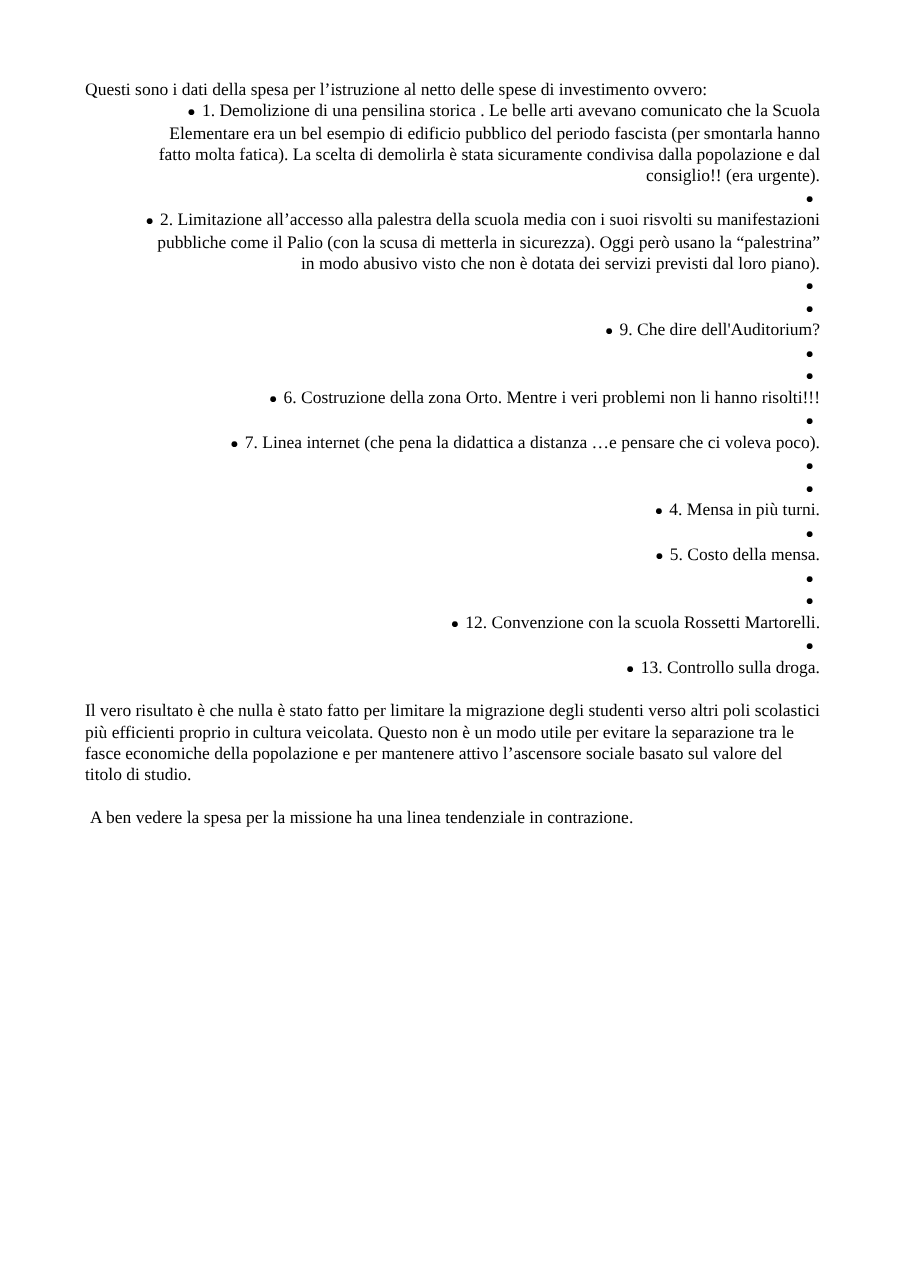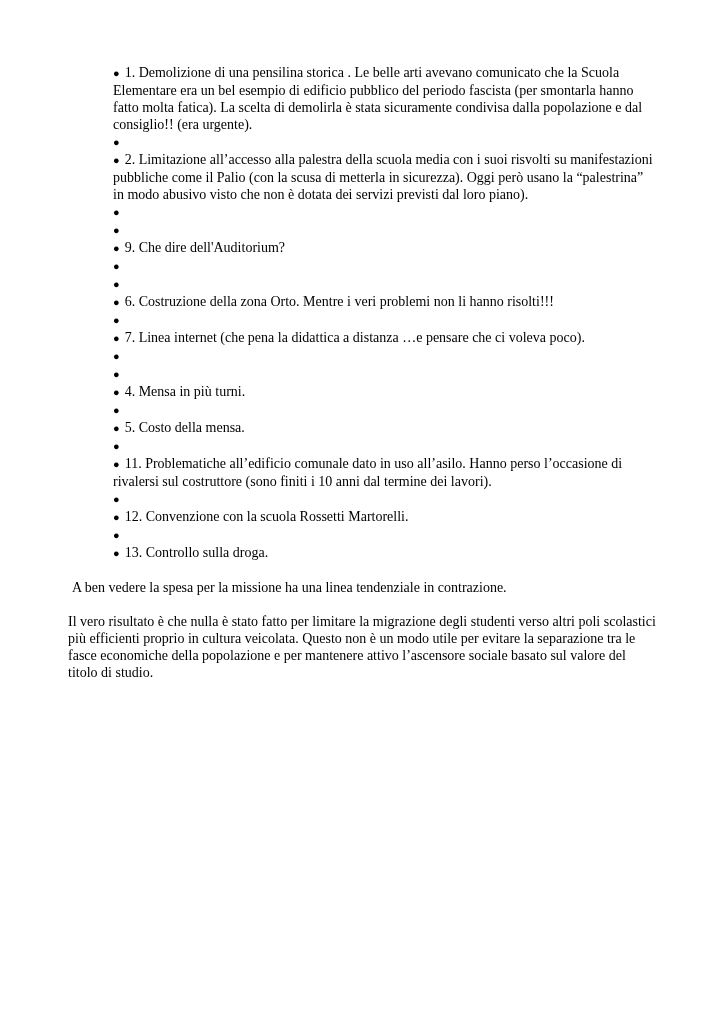--- a/index.html
+++ b/index.html
@@ -11,56 +11,56 @@
     background: #ffffff;
     padding: 64px 68px 0 68px;
     font-family: "Liberation Serif", "DejaVu Serif", serif;
     font-size: 14px;
     line-height: 17px;
     color: #000000;
     overflow: hidden;
   }
   .intro { margin: 0; }
   .list { margin: 0 0 0 45px; }
-  .li { margin: 0; }
+  .li { margin: 0; text-align: right; }
   .blt {
     font-size: 11px;
     margin-right: 5px;
   }
   .para { margin: 17px 0 0 0; }
   .closing { padding-left: 4px; }
 </style>
 </head>
 <body>
 
 <div class="page">
 
+  <p class="intro">Questi sono i dati della spesa per l’istruzione al netto delle spese di investimento ovvero:</p>
 
   <div class="list">
     <div class="li"><span class="blt">●</span><span>1. Demolizione di una pensilina storica . Le belle arti avevano comunicato che la Scuola Elementare era un bel esempio di edificio pubblico del periodo fascista (per smontarla hanno fatto molta fatica). La scelta di demolirla è stata sicuramente condivisa dalla popolazione e dal consiglio!! (era urgente).</span></div>
     <div class="li"><span class="blt">●</span><span></span></div>
     <div class="li"><span class="blt">●</span><span>2. Limitazione all’accesso alla palestra della scuola media con i suoi risvolti su manifestazioni pubbliche come il Palio (con la scusa di metterla in sicurezza). Oggi però usano la “palestrina” in modo abusivo visto che non è dotata dei servizi previsti dal loro piano).</span></div>
     <div class="li"><span class="blt">●</span><span></span></div>
     <div class="li"><span class="blt">●</span><span></span></div>
     <div class="li"><span class="blt">●</span><span>9. Che dire dell'Auditorium?</span></div>
     <div class="li"><span class="blt">●</span><span></span></div>
     <div class="li"><span class="blt">●</span><span></span></div>
     <div class="li"><span class="blt">●</span><span>6. Costruzione della zona Orto. Mentre i veri problemi non li hanno risolti!!!</span></div>
     <div class="li"><span class="blt">●</span><span></span></div>
     <div class="li"><span class="blt">●</span><span>7. Linea internet (che pena la didattica a distanza …e pensare che ci voleva poco).</span></div>
     <div class="li"><span class="blt">●</span><span></span></div>
     <div class="li"><span class="blt">●</span><span></span></div>
     <div class="li"><span class="blt">●</span><span>4. Mensa in più turni.</span></div>
     <div class="li"><span class="blt">●</span><span></span></div>
     <div class="li"><span class="blt">●</span><span>5. Costo della mensa.</span></div>
     <div class="li"><span class="blt">●</span><span></span></div>
-    <div class="li"><span class="blt">●</span><span>11. Problematiche all’edificio comunale dato in uso all’asilo. Hanno perso l’occasione di rivalersi sul costruttore (sono finiti i 10 anni dal termine dei lavori).</span></div>
     <div class="li"><span class="blt">●</span><span></span></div>
     <div class="li"><span class="blt">●</span><span>12. Convenzione con la scuola Rossetti Martorelli.</span></div>
     <div class="li"><span class="blt">●</span><span></span></div>
     <div class="li"><span class="blt">●</span><span>13. Controllo sulla droga.</span></div>
   </div>
 
+  <p class="para">Il vero risultato è che nulla è stato fatto per limitare la migrazione degli studenti verso altri poli scolastici più efficienti proprio in cultura veicolata. Questo non è un modo utile per evitare la separazione tra le fasce economiche della popolazione e per mantenere attivo l’ascensore sociale basato sul valore del titolo di studio.</p>
+
   <p class="para closing">A ben vedere la spesa per la missione ha una linea tendenziale in contrazione.</p>
-
-  <p class="para">Il vero risultato è che nulla è stato fatto per limitare la migrazione degli studenti verso altri poli scolastici più efficienti proprio in cultura veicolata. Questo non è un modo utile per evitare la separazione tra le fasce economiche della popolazione e per mantenere attivo l’ascensore sociale basato sul valore del titolo di studio.</p>
 
 </div>
 
 </body></html>

